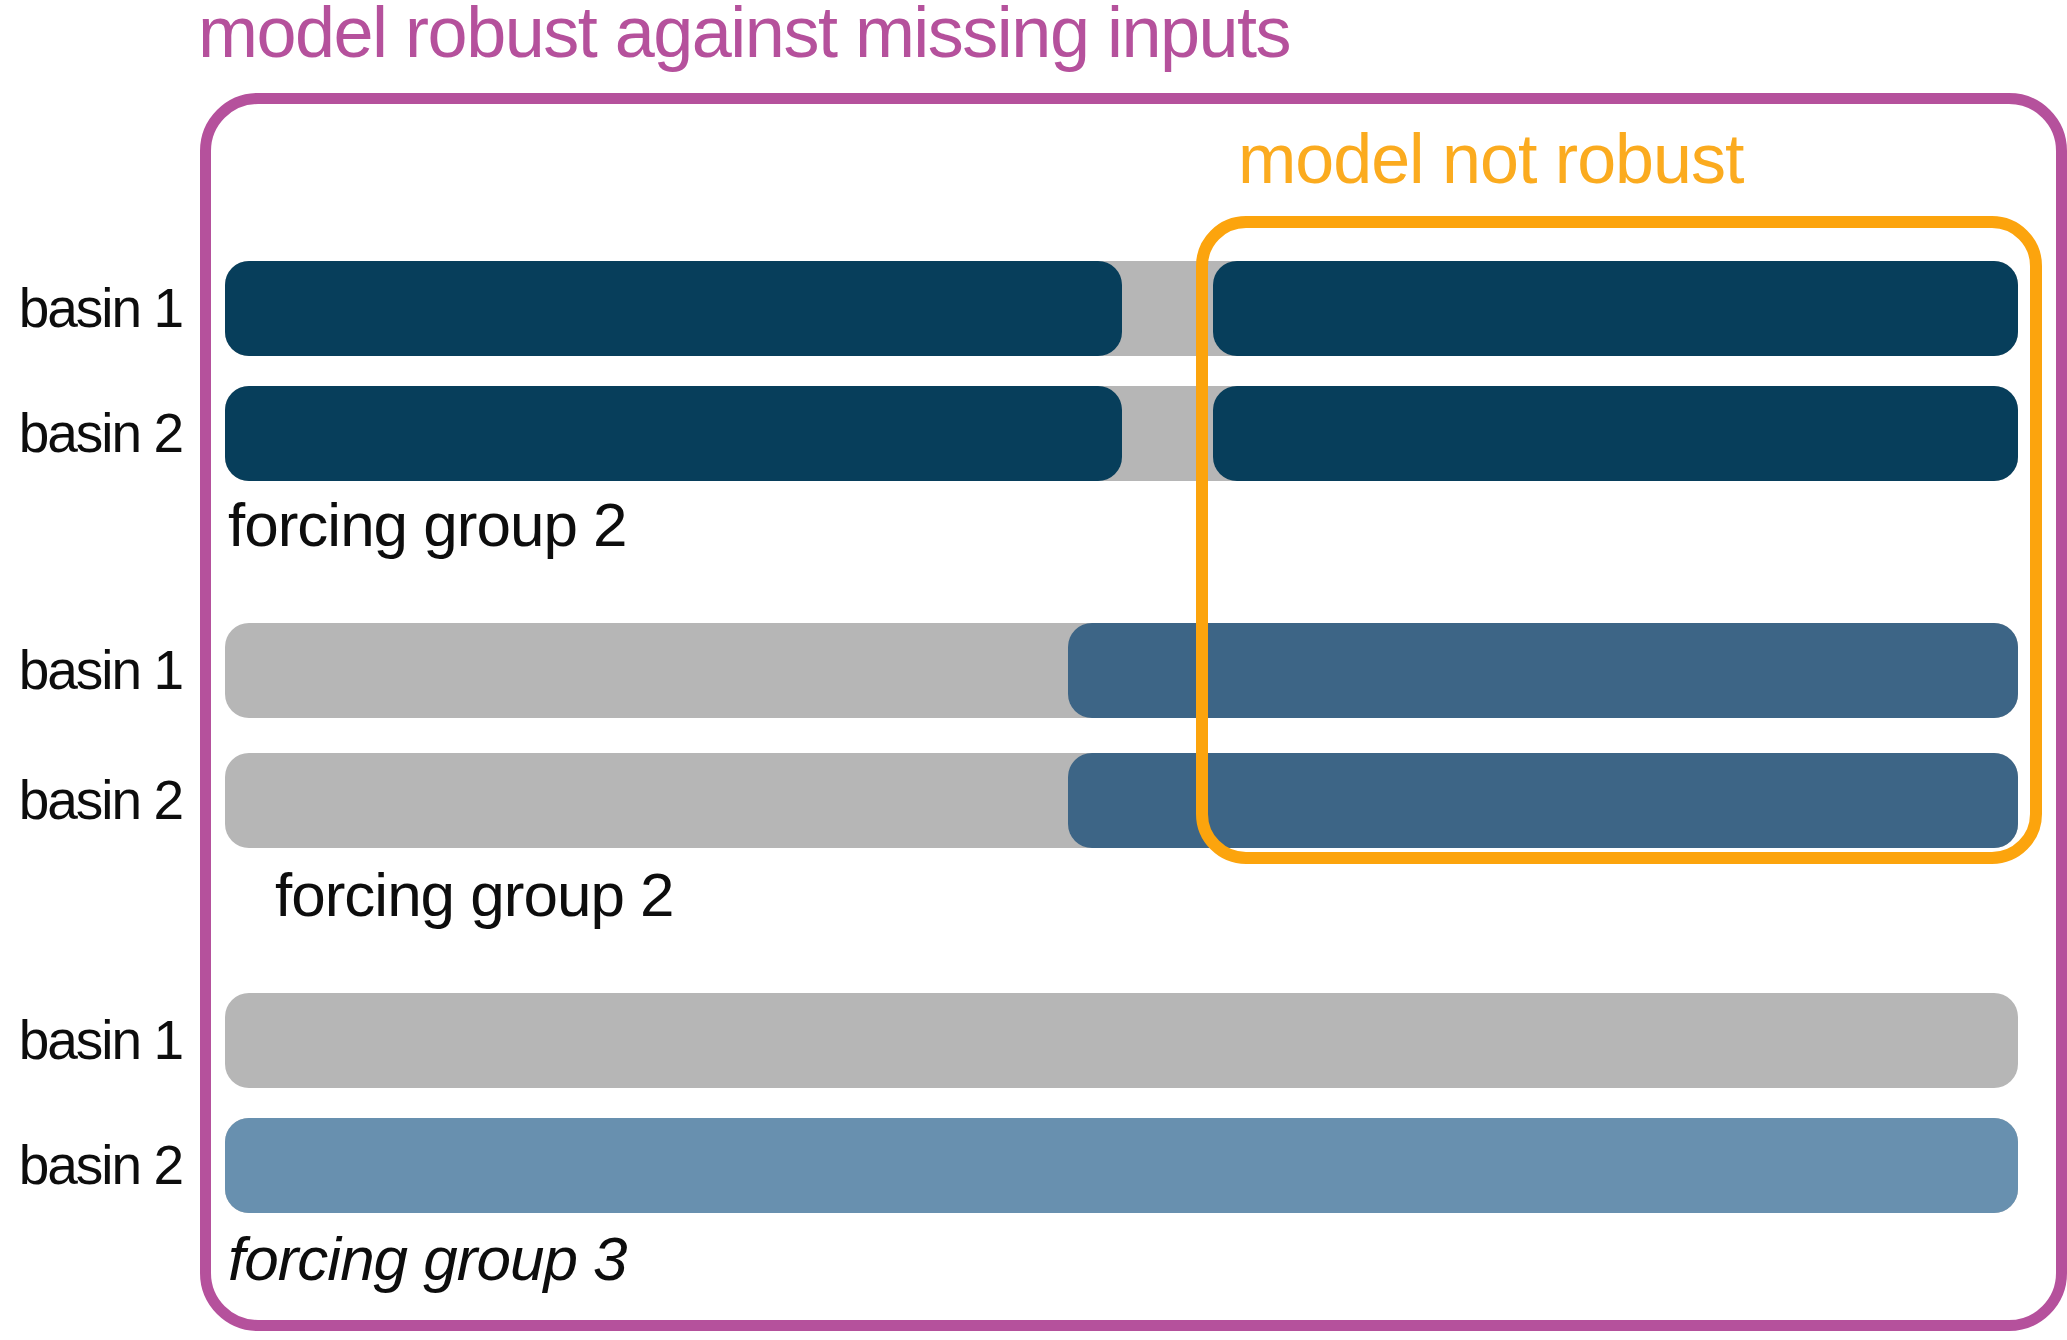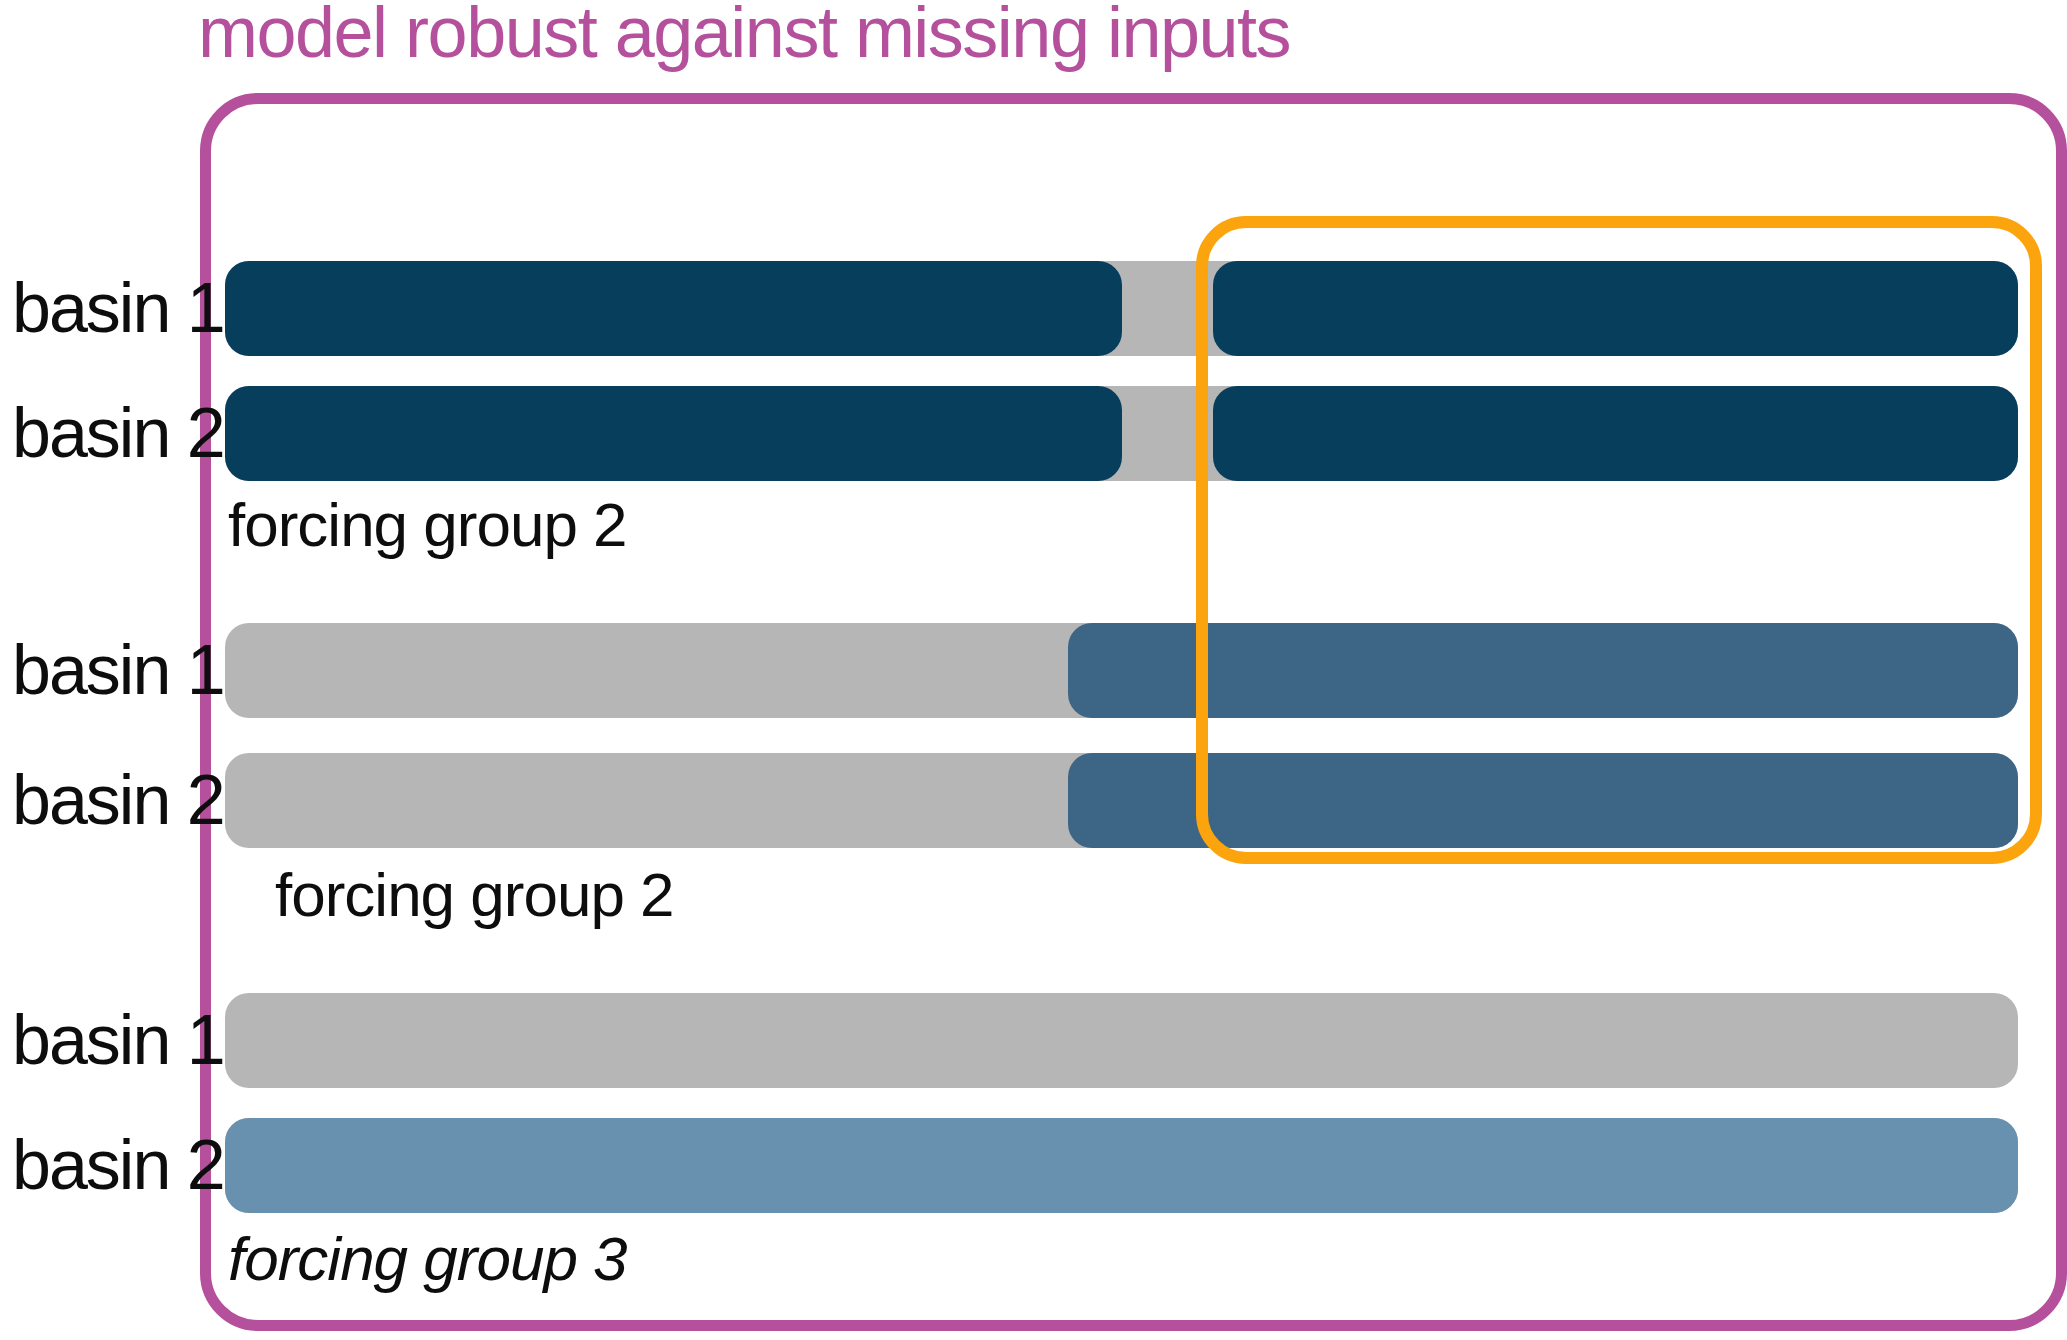--- a/index.html
+++ b/index.html
@@ -72,24 +72,24 @@
     z-index: 1;
   }
   .bar-segment {
     position: absolute;
     top: 0;
     height: 100%;
     border-radius: 24px;
   }
   .basin-label {
     position: absolute;
-    left: 12px;
+    left: 4px;
     width: 178px;
     text-align: right;
-    font-size: 70px;
+    font-size: 55px;
     letter-spacing: -2px;
     line-height: 95px;
     color: var(--label-text);
     white-space: nowrap;
     z-index: 3;
   }
   .group-label {
     position: absolute;
     left: 228px;
     font-size: 62px;
@@ -101,20 +101,21 @@
   }
 </style>
 </head>
 <body>
 
 <div id="canvas" style="--magenta: #b5519c; --orange-text: #fbab1f; --orange-stroke: #fca40d; --label-text: #0d0d0d;">
   <div class="fig-title">model robust against missing inputs</div>
 
   <div class="outer-box"></div>
 
+  <div class="not-robust-title">model not robust</div>
 
   <div class="orange-box"></div>
 
   <div id="rows">
       <div class="basin-label" style="top: 261px;">basin 1</div>
       <div class="bar-track" style="top: 261px; background: rgb(182, 182, 182);">
         <div class="bar-segment" style="left: 0%; width: 50%; background: rgb(7, 62, 91);"></div>
         <div class="bar-segment" style="left: 55.1%; width: 44.9%; background: rgb(7, 62, 91);"></div>
       </div>
       <div class="basin-label" style="top: 386px;">basin 2</div>

